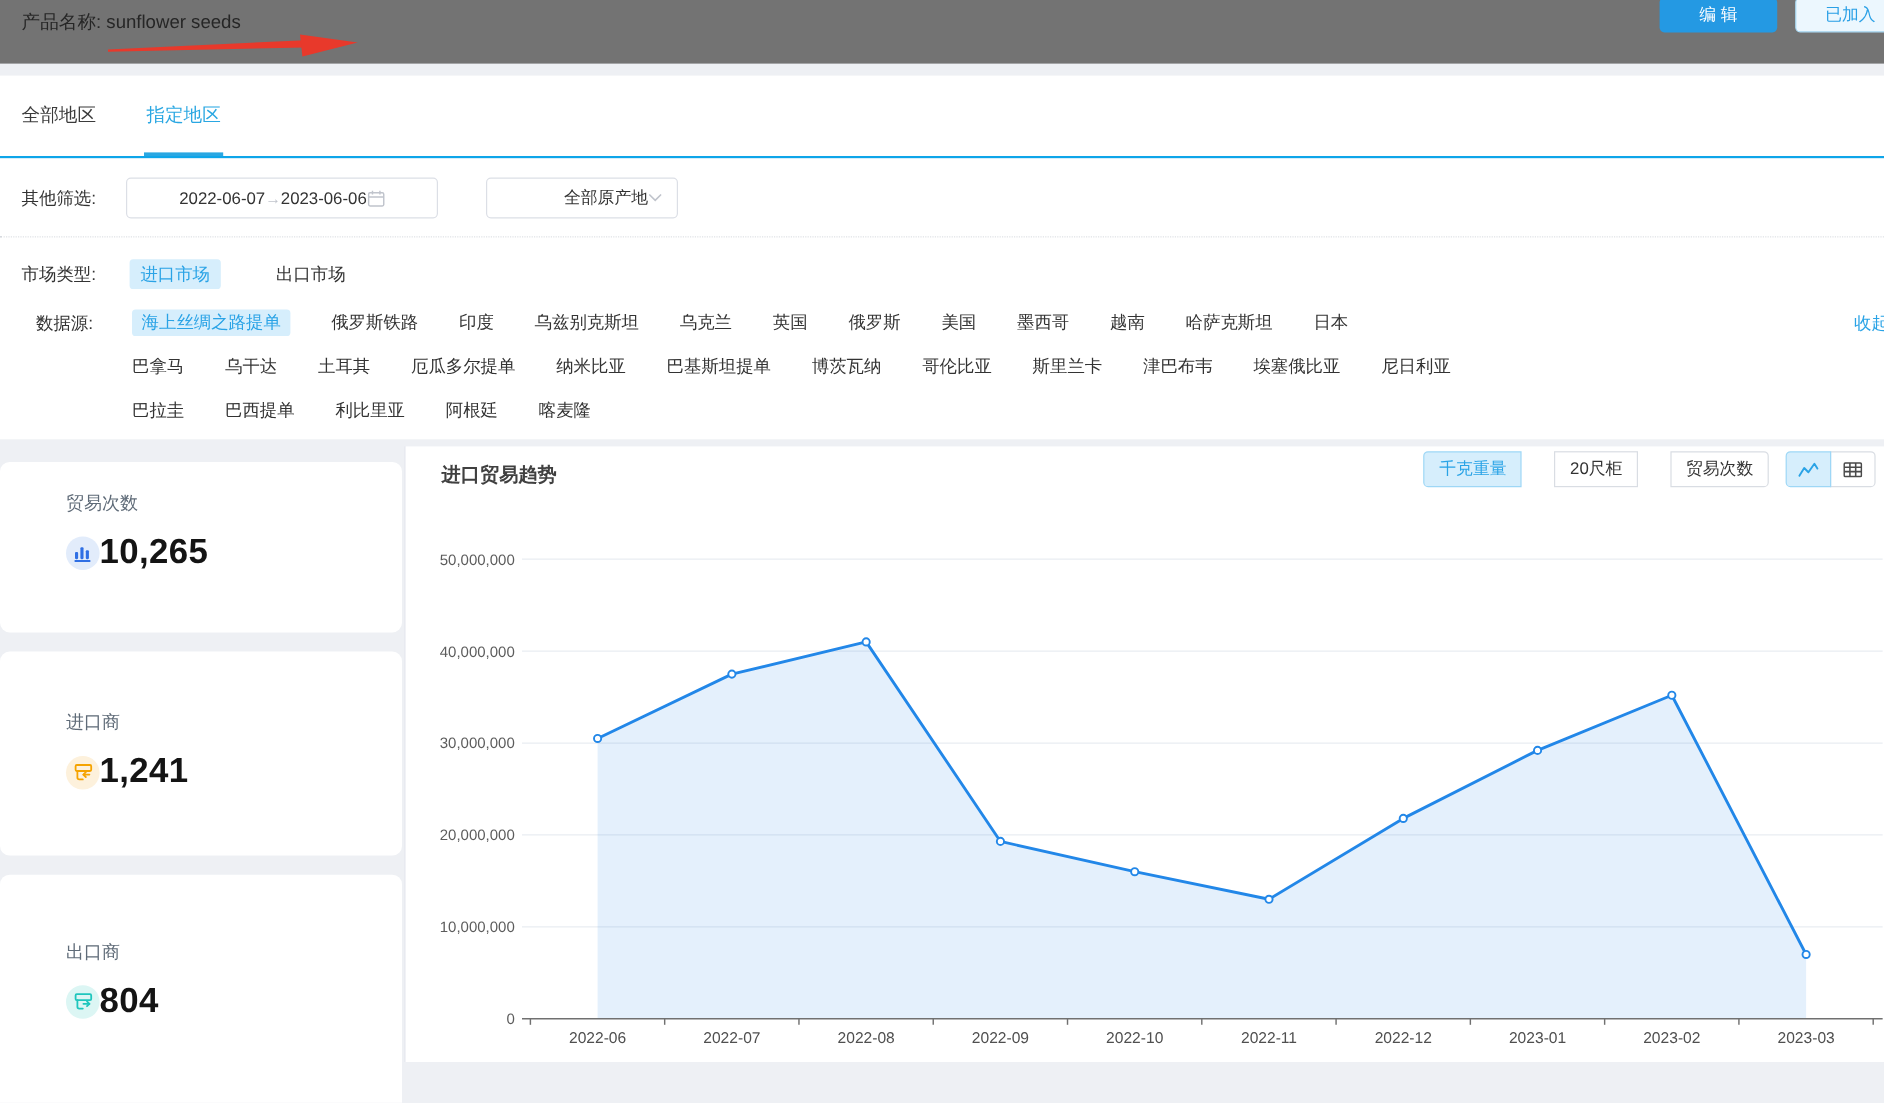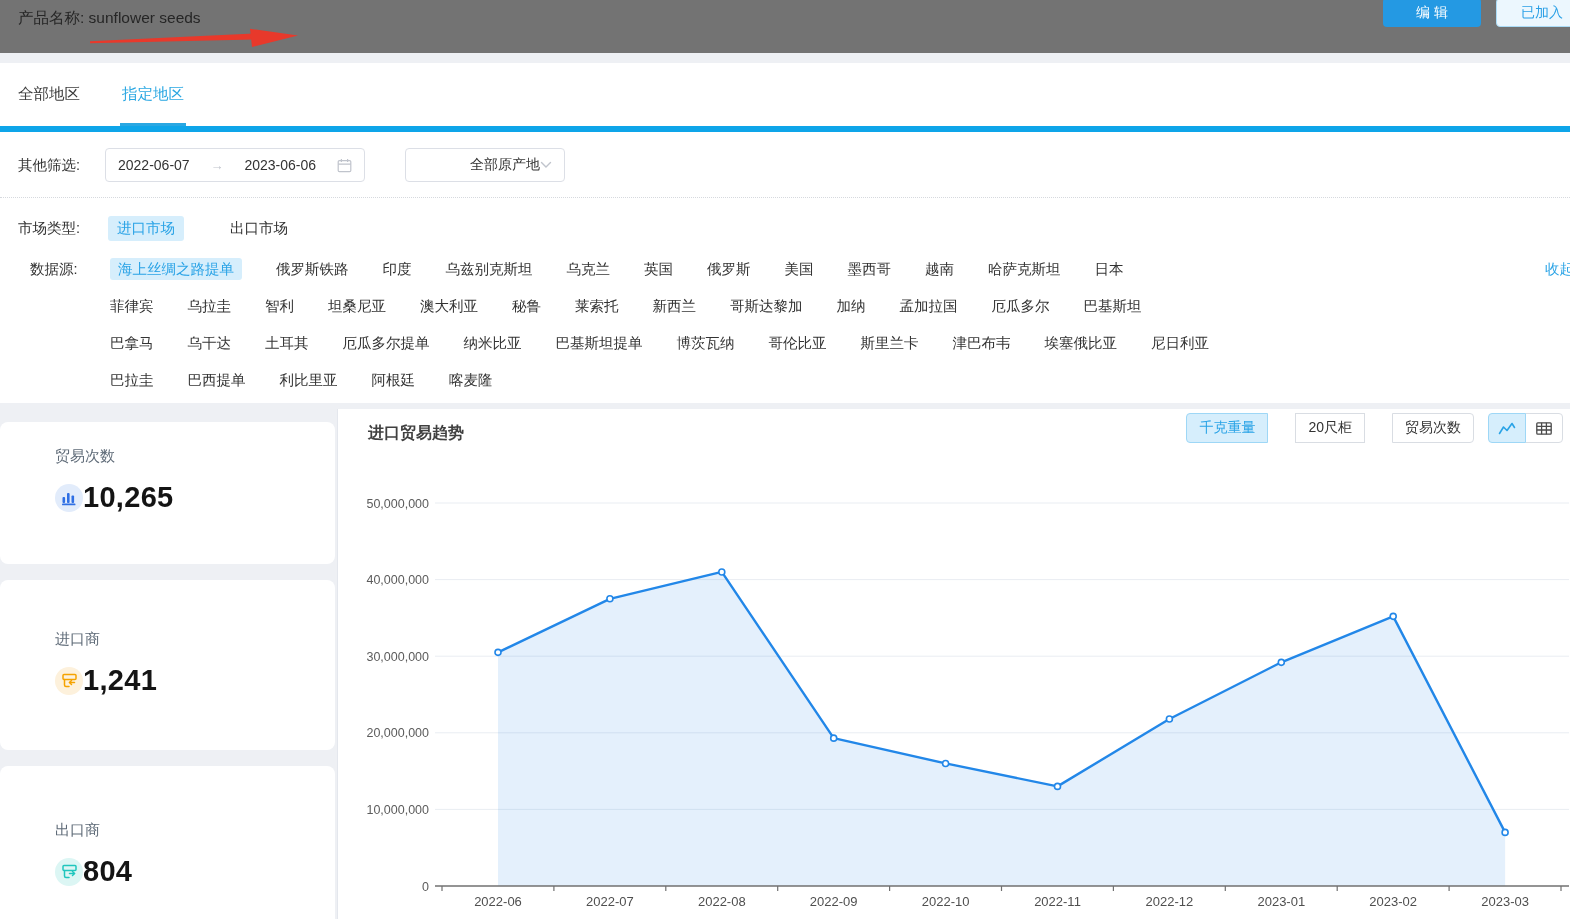--- a/index.html
+++ b/index.html
@@ -19,37 +19,37 @@
   background: #2499e3; color: #fff; border: none; border-radius: 4px;
   font-size: 14px; font-family: inherit; cursor: pointer;
 }
 .btn-added {
   position: absolute; left: 1496px; top: -2px; width: 92px; height: 29px;
   background: #ecf7fe; color: #2aa0e6; border: 1px solid #abdcf7; border-radius: 4px;
   font-size: 14px; font-family: inherit; cursor: pointer;
 }
 
 .tabbar {
-  height: 69px; background: #fff; margin-top: 10px; border-bottom: 6px solid #0ea5e9;
+  height: 69px; background: #fff; margin-top: 10px; border-bottom: 2px solid #0ea5e9;
   display: flex; align-items: center; padding-left: 18px;
 }
 .tab { font-size: 15.5px; color: #3b3b3b; margin-right: 42px; cursor: pointer;
   height: 100%; display: flex; align-items: center; position: relative; }
 .tab.active { color: #2aa7e2; }
 .tab.active::after { content: ''; position: absolute; left: -2px; right: -2px; bottom: 0;
   height: 3px; background: #2aa7e2; }
 
 .filter-block { background: #fff; }
 .filter-row { display: flex; align-items: center; padding: 16px 0 15px 18px;
   border-bottom: 1px dotted #d6d9de; }
 .flabel { font-size: 14.5px; color: #333; flex: 0 0 auto; }
 .other-label { width: 87px; }
 .date-range {
   width: 260px; height: 34px; border: 1px solid #dcdfe6; border-radius: 4px;
-  display: flex; align-items: center; justify-content: space-between;
+  display: flex; align-items: center; justify-content: center;
   padding: 0 12px; font-size: 14px; color: #333; background: #fff; cursor: pointer;
 }
 .date-arrow { color: #c0c4cc; font-size: 13px; }
 .origin-select {
   margin-left: 40px; width: 160px; height: 34px; border: 1px solid #dcdfe6; border-radius: 4px;
   display: flex; align-items: center; justify-content: flex-end;
   padding: 0 12px; font-size: 14px; color: #333; background: #fff; cursor: pointer;
 }
 .market-row { display: flex; align-items: center; padding: 18px 0 0 18px; background: #fff; }
 .market-label { width: 90px; }
@@ -155,35 +155,20 @@
           <span class="ds-item">印度</span>
           <span class="ds-item">乌兹别克斯坦</span>
           <span class="ds-item">乌克兰</span>
           <span class="ds-item">英国</span>
           <span class="ds-item">俄罗斯</span>
           <span class="ds-item">美国</span>
           <span class="ds-item">墨西哥</span>
           <span class="ds-item">越南</span>
           <span class="ds-item">哈萨克斯坦</span>
           <span class="ds-item">日本</span>
-        </div>
-        <div class="ds-row">
-          <span class="ds-item">菲律宾</span>
-          <span class="ds-item">乌拉圭</span>
-          <span class="ds-item">智利</span>
-          <span class="ds-item">坦桑尼亚</span>
-          <span class="ds-item">澳大利亚</span>
-          <span class="ds-item">秘鲁</span>
-          <span class="ds-item">莱索托</span>
-          <span class="ds-item">新西兰</span>
-          <span class="ds-item">哥斯达黎加</span>
-          <span class="ds-item">加纳</span>
-          <span class="ds-item">孟加拉国</span>
-          <span class="ds-item">厄瓜多尔</span>
-          <span class="ds-item">巴基斯坦</span>
         </div>
         <div class="ds-row">
           <span class="ds-item">巴拿马</span>
           <span class="ds-item">乌干达</span>
           <span class="ds-item">土耳其</span>
           <span class="ds-item">厄瓜多尔提单</span>
           <span class="ds-item">纳米比亚</span>
           <span class="ds-item">巴基斯坦提单</span>
           <span class="ds-item">博茨瓦纳</span>
           <span class="ds-item">哥伦比亚</span>

